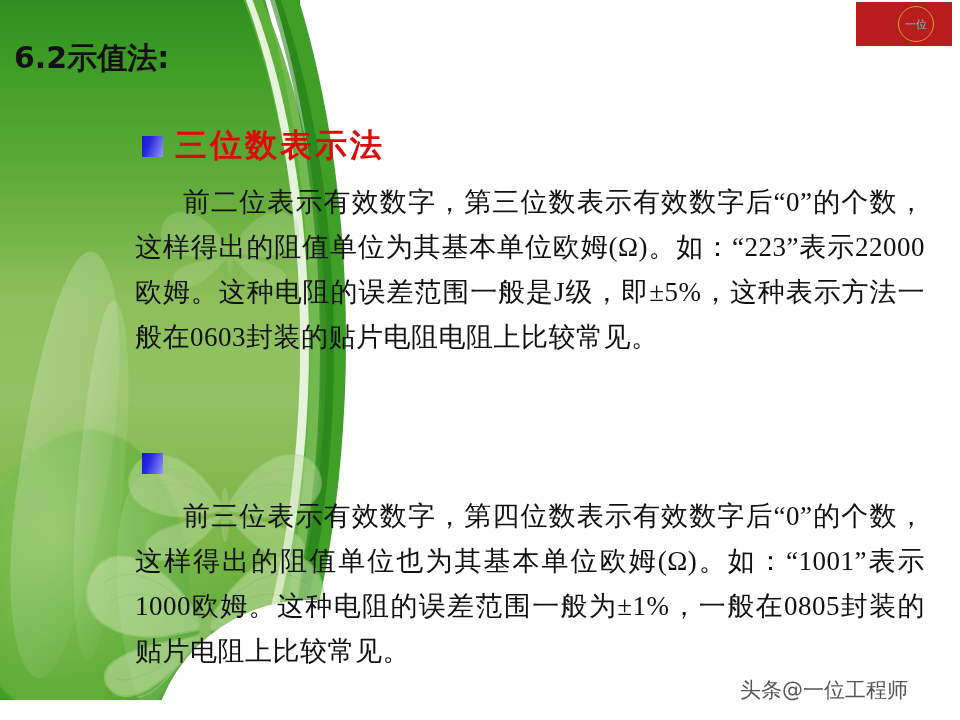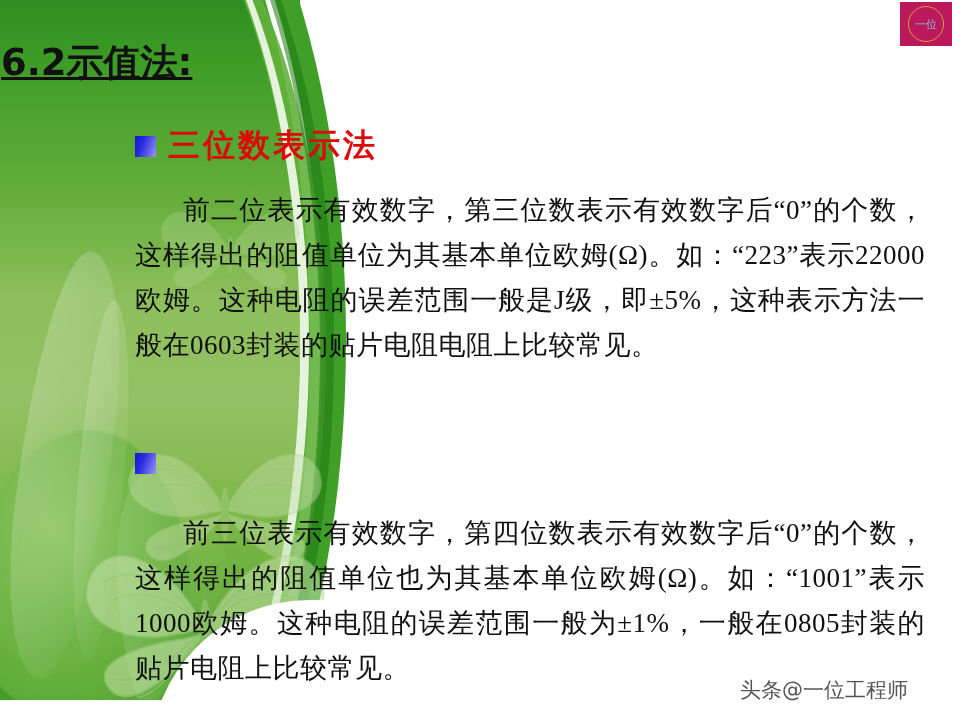--- a/index.html
+++ b/index.html
@@ -144,26 +144,27 @@
   .butterfly { position: absolute; opacity: .55; }
   .bf-1 { left: 155px; top: 185px; width: 150px; height: 130px; opacity: .30; }
   .bf-2 { left: 120px; top: 415px; width: 210px; height: 185px; opacity: .45; }
   .bf-3 { left: 75px;  top: 520px; width: 260px; height: 215px; opacity: .55; }
 
   
   .badge {
     position: absolute;
     right: 8px;
     top: 2px;
-    width: 52px;
+    width: 72px;
     height: 44px;
-    background: #be185d;
+    background: #b91c1c;
     display: flex;
     align-items: center;
     justify-content: center;
+    padding-left: 24px;
   }
   .badge-circle {
     width: 34px;
     height: 34px;
     border: 1.4px solid #c9a23d;
     border-radius: 50%;
     display: flex;
     align-items: center;
     justify-content: center;
     font-family: "DejaVu Sans", sans-serif;
@@ -174,72 +175,72 @@
   }
 
   
   .content {
     position: absolute;
     inset: 0;
   }
 
   .slide-title {
     position: absolute;
-    left: 1px;
+    left: 14px;
     top: 38px;
     font-family: "DejaVu Sans", "Liberation Sans", sans-serif;
-    font-size: 37px;
+    font-size: 30px;
     font-weight: bold;
     color: #111111;
     letter-spacing: 0px;
     white-space: nowrap;
-    text-decoration: underline;
   }
 
   .section {
     position: absolute;
     left: 135px;
     right: 20px;
   }
   .sec-1 { top: 126px; }
   .sec-2 { top: 443px; }
 
   .sec-head {
     display: flex;
     align-items: center;
     gap: 12px;
     height: 40px;
+    margin-left: 7px;
   }
   .bullet-square {
     flex: 0 0 auto;
     width: 21px;
     height: 21px;
     background: linear-gradient(110deg, #1414d8 0%, #2a2ae0 35%, #6a6af0 75%, #9a9af7 100%);
   }
   .sec-head-text {
     font-family: "DejaVu Serif", "Liberation Serif", serif;
     font-size: 32px;
     font-weight: bold;
     color: #dc0a0a;
     letter-spacing: 3px;
     white-space: nowrap;
   }
 
   .para {
-    margin-top: 22px;
+    margin-top: 14px;
     font-family: "Liberation Serif", "DejaVu Serif", serif;
     font-size: 27px;
     line-height: 45px;
     color: #101010;
     text-indent: 48px;
     text-align: justify;
     letter-spacing: 0.5px;
     width: 790px;
   }
-  .sec-2 .para { margin-top: 28px; }
+  .sec-2 .para { margin-top: 11px; }
 
   
   .watermark {
     position: absolute;
     left: 740px;
     top: 676px;
     font-family: "DejaVu Sans", "Liberation Sans", sans-serif;
     font-size: 21px;
     font-weight: normal;
     color: #2b2b2b;

